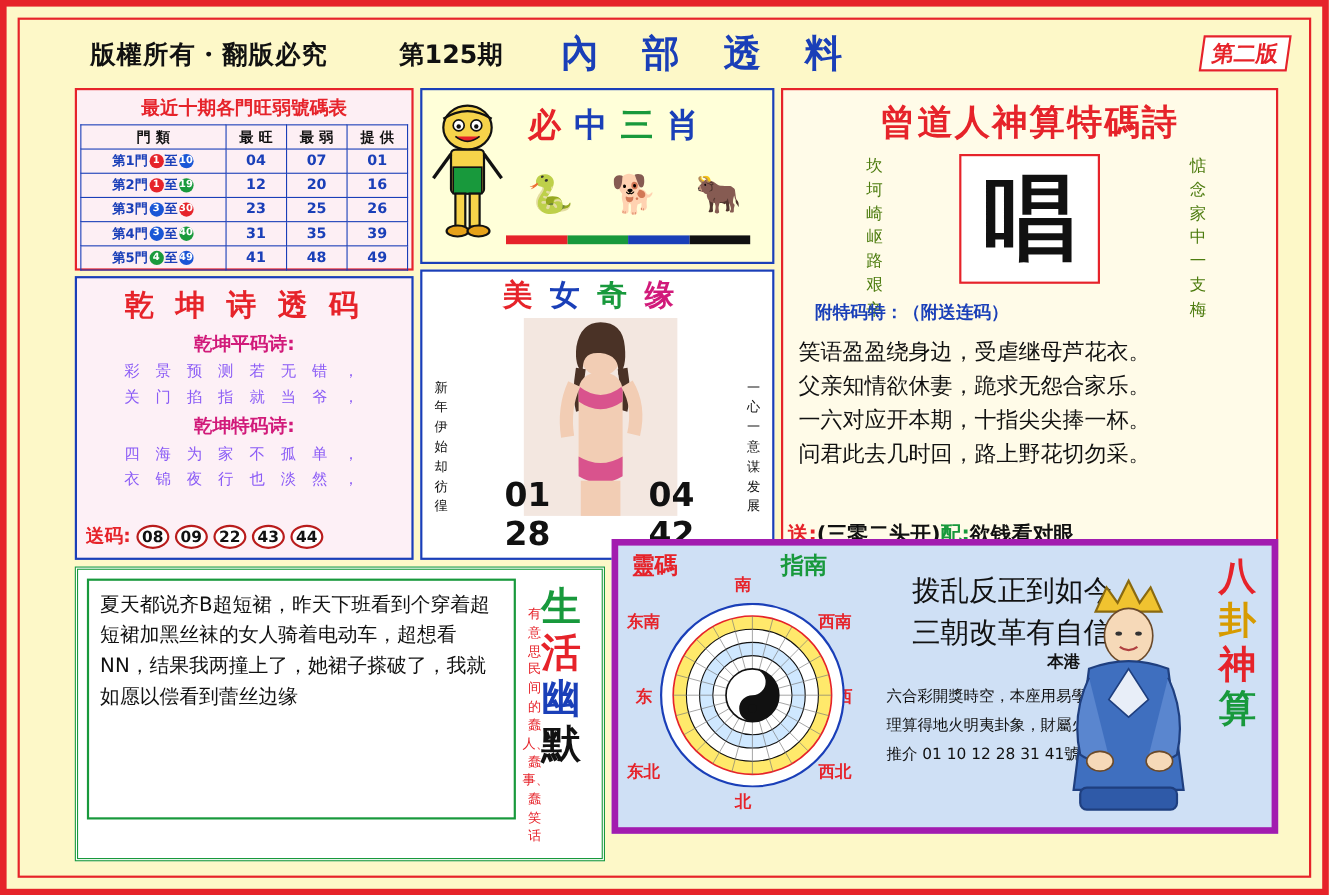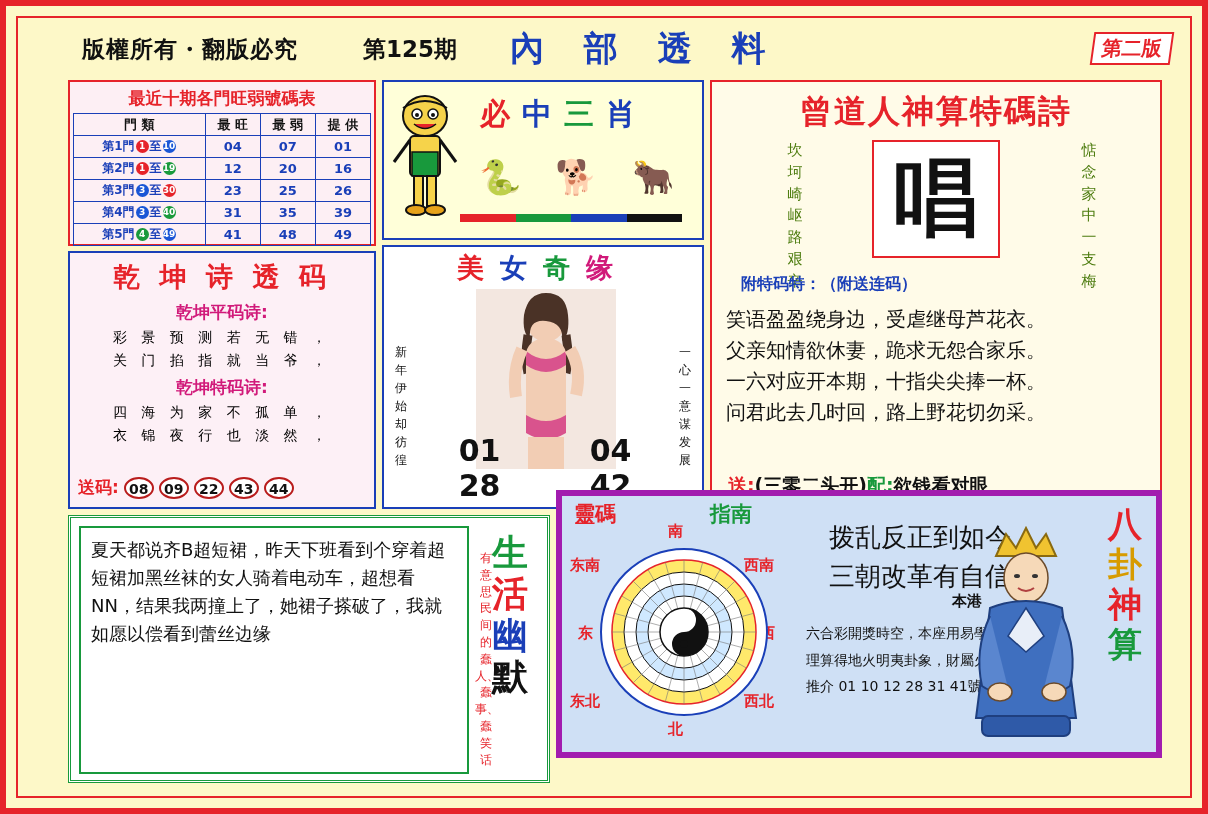--- a/index.html
+++ b/index.html
@@ -78,21 +78,21 @@
   }
   #qk-title {
     text-align:center; font-size:27px; font-weight:bold; color:#e6232a;
     letter-spacing:5px; margin-top:6px;
   }
   .qk-sub {
     text-align:center; font-size:17px; font-weight:bold; color:#d11a7a;
     margin:6px 0 2px 0;
   }
   .qk-line {
-    text-align:center; font-size:14px; color:#000000; letter-spacing:5px;
+    text-align:center; font-size:14px; color:#8b5cf6; letter-spacing:5px;
     margin:5px 0;
   }
   #qk-send {
     position:absolute; left:8px; bottom:8px; width:292px;
     display:flex; align-items:center; gap:5px;
   }
   #qk-send .lab { color:#e6232a; font-size:17px; font-weight:bold; }
   .numcircle {
     width:30px; height:22px; border:2px solid #b91c1c; border-radius:50%;
     background:#fff; font-size:14px; font-weight:bold; color:#111;
@@ -170,34 +170,34 @@
   #zd-v2 { right:60px; }
   #zd-note {
     position:absolute; left:14px; top:192px;
     font-size:16px; color:#1a3fb8; font-weight:bold;padding-left:15px;
   }
   #zd-poem {
     position:absolute; left:14px; top:222px; right:12px;
     font-size:20px; color:#111; line-height:1.55;
   }
   #zd-foot {
-    position:absolute; left:16px; bottom:8px;
+    position:absolute; left:4px; bottom:8px;
     font-size:19px; font-weight:bold;
   }
   #zd-foot .r { color:#e6232a; }
   #zd-foot .g { color:#18993c; }
   #zd-foot .k { color:#111; }
 
   
   #hm-box {
     left:50px; top:497px; width:482px; height:268px;
     border:3px double #18993c; background:#fff;
   }
   #hm-inner {
-    position:absolute; left:8px; top:8px; width:390px; height:248px;
+    position:absolute; left:8px; top:8px; width:390px; height:219px;
     border:2px solid #18993c; background:#fff; padding:8px 10px;
     font-size:18px; color:#111; line-height:1.55;
   }
   #hm-sub {
     position:absolute; left:404px; top:32px; width:22px;
     font-size:12px; color:#e6232a; line-height:1.4; text-align:center;
   }
   #hm-title {
     position:absolute; right:14px; top:14px; width:46px;
     font-size:36px; font-weight:bold; line-height:1.15; text-align:center;

